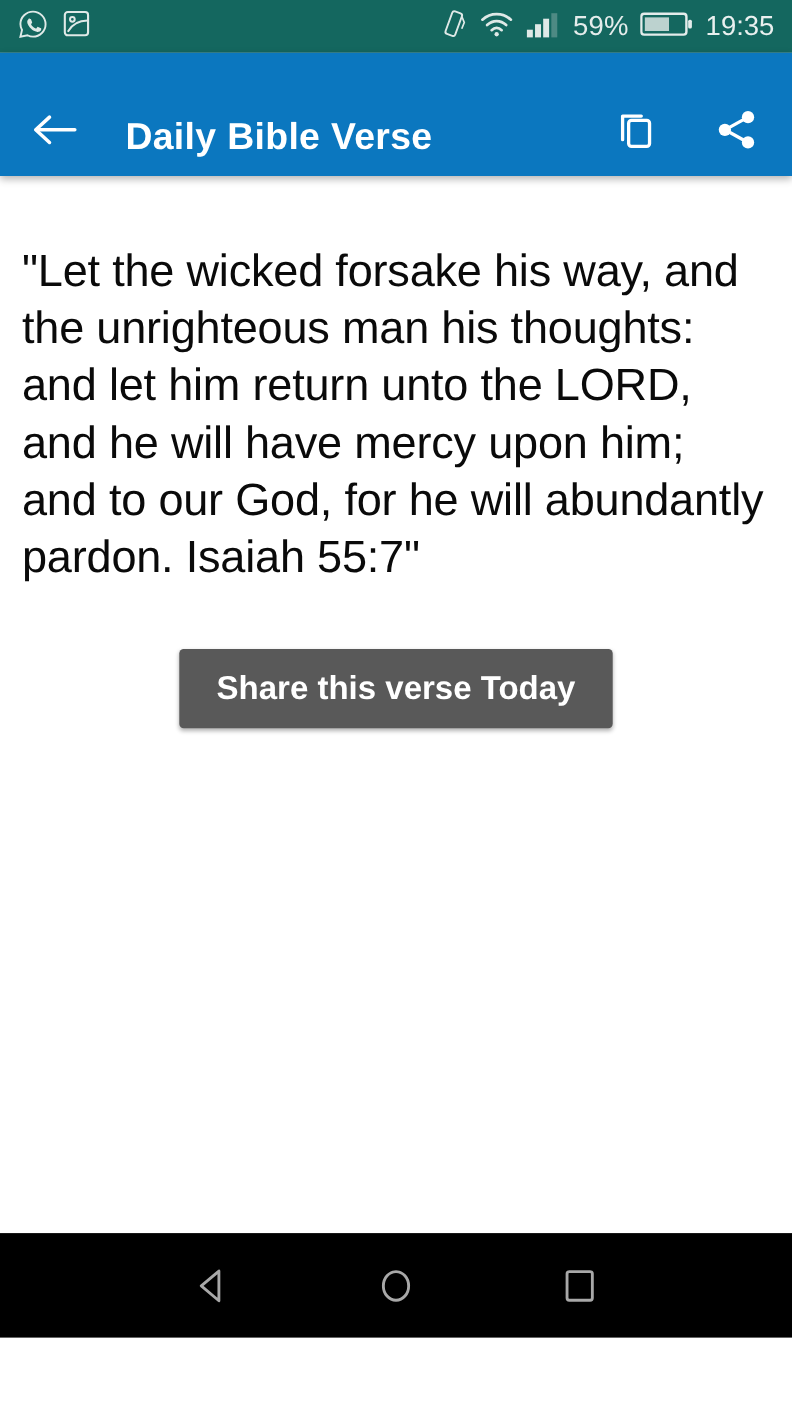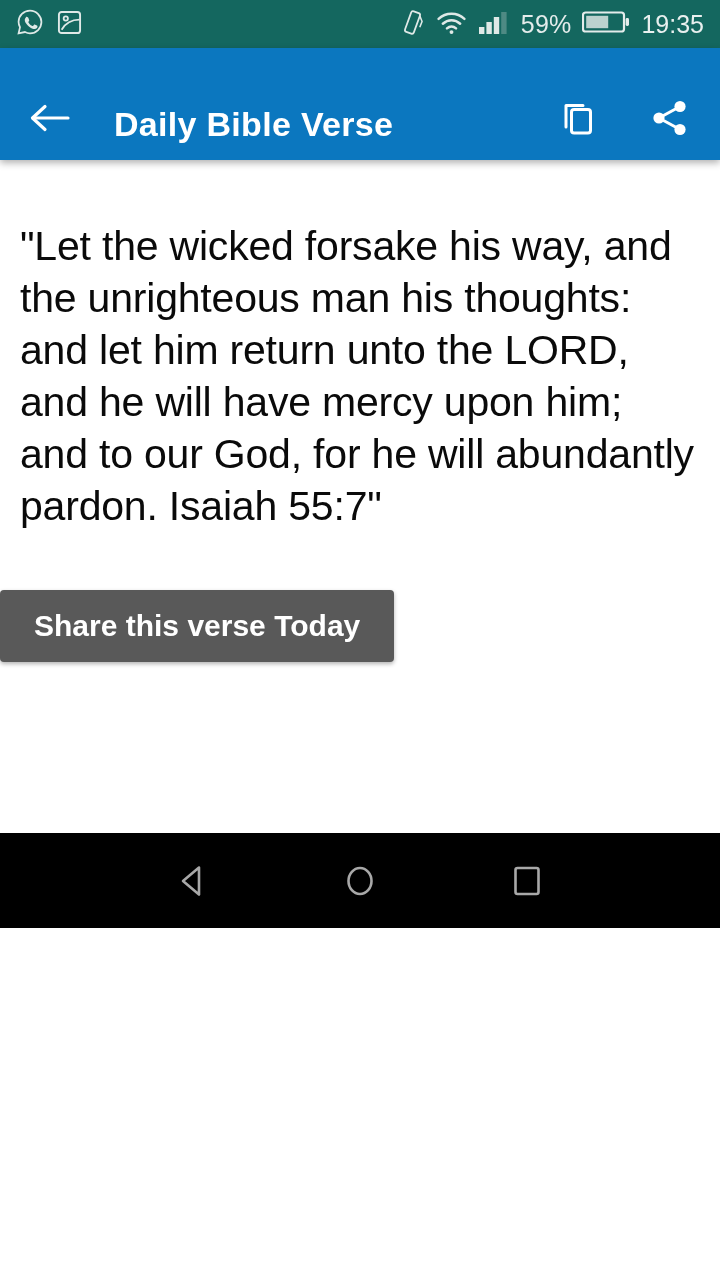--- a/index.html
+++ b/index.html
@@ -2,21 +2,21 @@
 <html><head>
 <meta charset="utf-8">
 <style>
   * { margin:0; padding:0; box-sizing:border-box; }
   html,body {
     width:720px; height:1280px;
     background:#ffffff;
     font-family:"Liberation Sans", sans-serif;
     overflow:hidden;
   }
-  .phone { position:relative; width:720px; height:928px; background:#fff; }
+  .phone { position:relative; width:720px; height:1216px; background:#fff; }
 
   
   .statusbar{
     position:absolute; top:0; left:0; width:720px; height:48px;
     background:#14675f; display:flex; align-items:center;
     padding:0 16px; color:#dfe9e7;
   }
   .sb-left{ display:flex; align-items:center; gap:12px; }
   .sb-right{ margin-left:auto; display:flex; align-items:center; gap:11px; }
   .sb-text{ font-size:25px; letter-spacing:.2px; color:#e4eceb; font-family:"Liberation Sans", sans-serif;}
@@ -42,21 +42,21 @@
     background:#ffffff;
   }
   .verse{
     margin:60px 20px 0 20px;
     font-size:41px;
     line-height:52px;
     color:#0a0a0a;
     font-family:"Liberation Sans", sans-serif;
     letter-spacing:-.2px;
   }
-  .btn-wrap{ display:flex; justify-content:flex-start; margin-top:58px; }
+  .btn-wrap{ display:flex; justify-content:center; margin-top:58px; }
   .share-btn{
     background:#595959; color:#ffffff;
     font-size:30px; font-weight:bold;
     padding:0 34px; height:72px; line-height:72px;
     border:none; border-radius:4px;
     box-shadow:0 2px 4px rgba(0,0,0,.30);
     font-family:"Liberation Sans", sans-serif;
     cursor:pointer; white-space:nowrap;
   }
 

